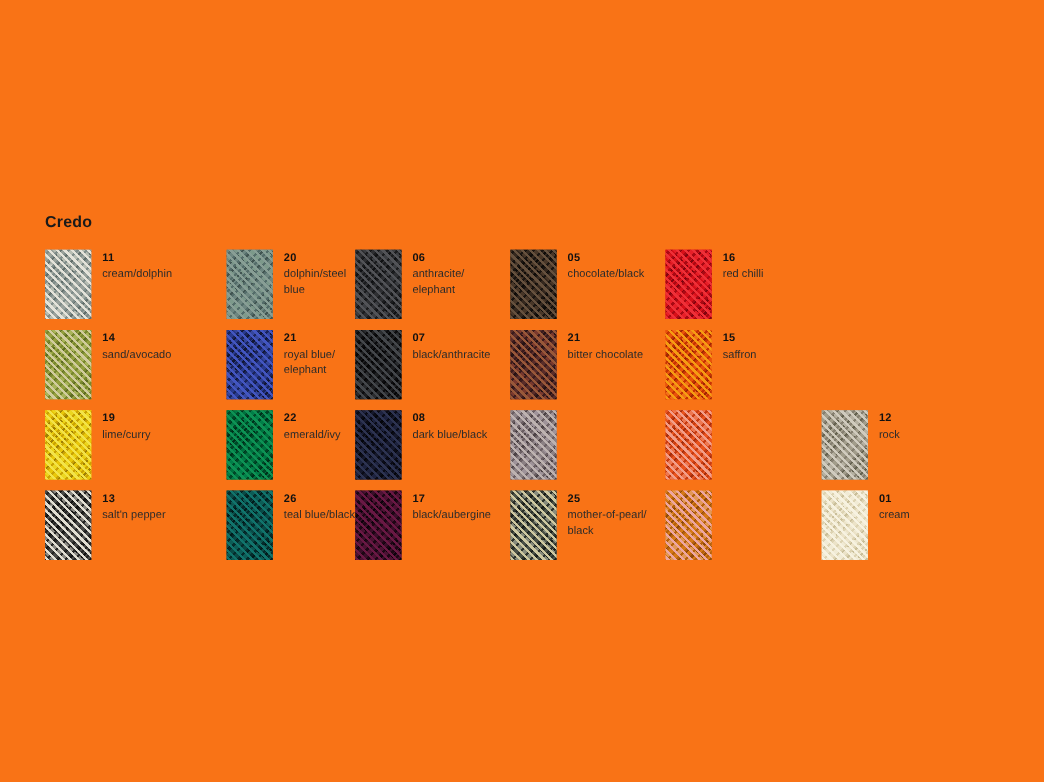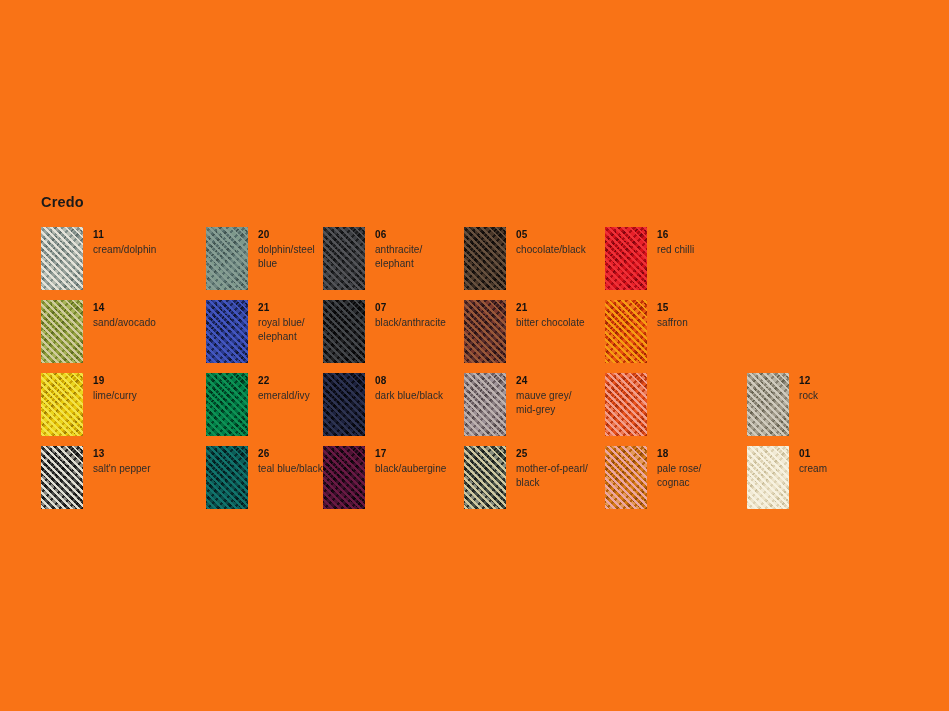--- a/index.html
+++ b/index.html
@@ -231,25 +231,20 @@
           </div>
           <div class="swatch-meta">
             <div class="swatch-code">08</div>
             <div class="swatch-name">dark blue/black</div>
           </div>
         </div>
         <div class="swatch-cell col-3">
           <div class="swatch-chip" style="background: rgb(141, 129, 132);">
             <div class="weave" style="background: repeating-linear-gradient(45deg, rgb(192, 181, 179) 0px, rgb(192, 181, 179) 2px, transparent 2px, transparent 5px), repeating-linear-gradient(-45deg, rgb(106, 93, 97) 0px, rgb(106, 93, 97) 2px, transparent 2px, transparent 6px), repeating-linear-gradient(45deg, rgb(161, 148, 154) 0px, rgb(161, 148, 154) 3px, transparent 3px, transparent 9px), repeating-linear-gradient(-45deg, rgb(74, 64, 67) 0px, rgb(74, 64, 67) 2px, transparent 2px, transparent 7px), radial-gradient(circle at 25% 30%, rgb(192, 181, 179) 0px, transparent 3px), radial-gradient(circle at 70% 65%, rgb(161, 148, 154) 0px, transparent 3px), rgb(141, 129, 132); opacity: 0.95;"></div>
           </div>
-          <div class="swatch-meta">
-            <div class="swatch-code">24</div>
-            <div class="swatch-name">mauve grey/
-mid-grey</div>
-          </div>
         </div>
         <div class="swatch-cell col-4">
           <div class="swatch-chip" style="background: rgb(232, 84, 31);">
             <div class="weave" style="background: repeating-linear-gradient(45deg, rgb(243, 163, 145) 0px, rgb(243, 163, 145) 2px, transparent 2px, transparent 5px), repeating-linear-gradient(-45deg, rgb(198, 60, 18) 0px, rgb(198, 60, 18) 2px, transparent 2px, transparent 6px), repeating-linear-gradient(45deg, rgb(238, 122, 85) 0px, rgb(238, 122, 85) 3px, transparent 3px, transparent 9px), repeating-linear-gradient(-45deg, rgb(162, 44, 12) 0px, rgb(162, 44, 12) 2px, transparent 2px, transparent 7px), radial-gradient(circle at 25% 30%, rgb(243, 163, 145) 0px, transparent 3px), radial-gradient(circle at 70% 65%, rgb(238, 122, 85) 0px, transparent 3px), rgb(232, 84, 31); opacity: 0.95;"></div>
           </div>
         </div>
         <div class="swatch-cell col-5">
           <div class="swatch-chip" style="background: rgb(163, 157, 140);">
             <div class="weave" style="background: repeating-linear-gradient(45deg, rgb(211, 206, 193) 0px, rgb(211, 206, 193) 2px, transparent 2px, transparent 5px), repeating-linear-gradient(-45deg, rgb(133, 127, 112) 0px, rgb(133, 127, 112) 2px, transparent 2px, transparent 6px), repeating-linear-gradient(45deg, rgb(184, 179, 164) 0px, rgb(184, 179, 164) 3px, transparent 3px, transparent 9px), repeating-linear-gradient(-45deg, rgb(100, 96, 79) 0px, rgb(100, 96, 79) 2px, transparent 2px, transparent 7px), radial-gradient(circle at 25% 30%, rgb(211, 206, 193) 0px, transparent 3px), radial-gradient(circle at 70% 65%, rgb(184, 179, 164) 0px, transparent 3px), rgb(163, 157, 140); opacity: 0.95;"></div>
           </div>
@@ -294,25 +289,20 @@
           <div class="swatch-meta">
             <div class="swatch-code">25</div>
             <div class="swatch-name">mother-of-pearl/
 black</div>
           </div>
         </div>
         <div class="swatch-cell col-4">
           <div class="swatch-chip" style="background: rgb(213, 122, 23);">
             <div class="weave" style="background: repeating-linear-gradient(45deg, rgb(239, 169, 171) 0px, rgb(239, 169, 171) 2px, transparent 2px, transparent 5px), repeating-linear-gradient(-45deg, rgb(180, 96, 12) 0px, rgb(180, 96, 12) 2px, transparent 2px, transparent 6px), repeating-linear-gradient(45deg, rgb(227, 154, 92) 0px, rgb(227, 154, 92) 3px, transparent 3px, transparent 9px), repeating-linear-gradient(-45deg, rgb(142, 71, 8) 0px, rgb(142, 71, 8) 2px, transparent 2px, transparent 7px), radial-gradient(circle at 25% 30%, rgb(239, 169, 171) 0px, transparent 3px), radial-gradient(circle at 70% 65%, rgb(227, 154, 92) 0px, transparent 3px), rgb(213, 122, 23); opacity: 0.95;"></div>
           </div>
-          <div class="swatch-meta">
-            <div class="swatch-code">18</div>
-            <div class="swatch-name">pale rose/
-cognac</div>
-          </div>
         </div>
         <div class="swatch-cell col-5">
           <div class="swatch-chip" style="background: rgb(236, 227, 201);">
             <div class="weave" style="background: repeating-linear-gradient(45deg, rgb(248, 243, 226) 0px, rgb(248, 243, 226) 2px, transparent 2px, transparent 5px), repeating-linear-gradient(-45deg, rgb(221, 210, 178) 0px, rgb(221, 210, 178) 2px, transparent 2px, transparent 6px), repeating-linear-gradient(45deg, rgb(242, 235, 214) 0px, rgb(242, 235, 214) 3px, transparent 3px, transparent 9px), repeating-linear-gradient(-45deg, rgb(201, 189, 152) 0px, rgb(201, 189, 152) 2px, transparent 2px, transparent 7px), radial-gradient(circle at 25% 30%, rgb(248, 243, 226) 0px, transparent 3px), radial-gradient(circle at 70% 65%, rgb(242, 235, 214) 0px, transparent 3px), rgb(236, 227, 201); opacity: 0.95;"></div>
           </div>
           <div class="swatch-meta">
             <div class="swatch-code">01</div>
             <div class="swatch-name">cream</div>
           </div>
         </div>

